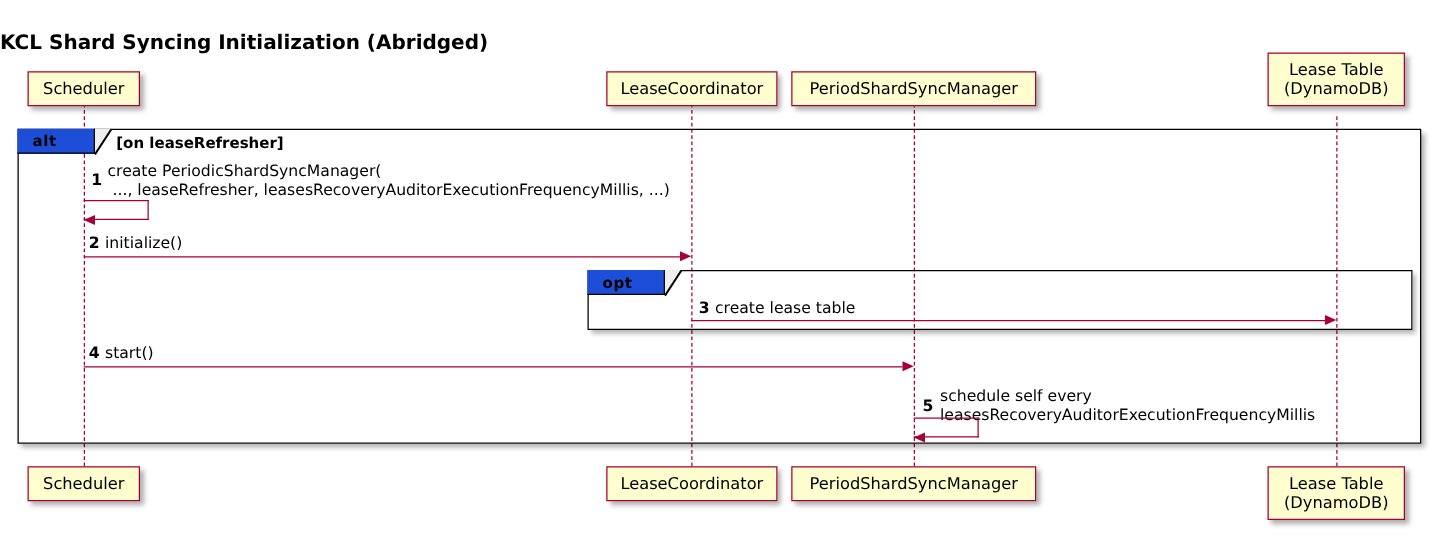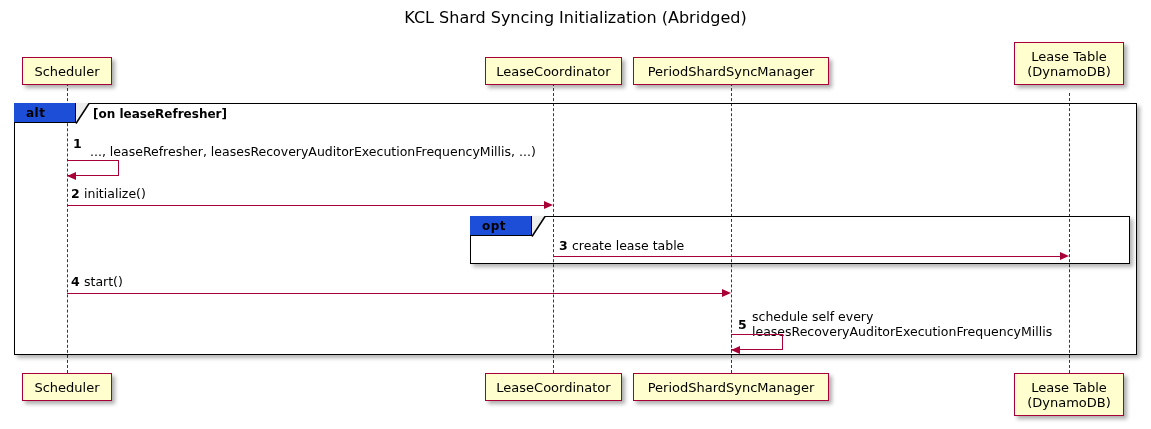--- a/index.html
+++ b/index.html
@@ -18,25 +18,24 @@
   #diagram {
     position: absolute;
     left: 0;
     top: 0;
     width: 1151px;
     height: 429px;
   }
   .title {
     position: absolute;
     left: 0;
-    top: 8px;
+    top: 24px;
     width: 1151px;
-    text-align: center;
     font-size: 16px;
-    font-weight: normal;
+    font-weight: bold;
     color: #000000;
     letter-spacing: 0px;
   }
   
   .participant {
     position: absolute;
     background: #FEFECE;
     border: 1.5px solid #A80036;
     box-shadow: 3px 3px 4px rgba(0,0,0,0.32);
     box-sizing: border-box;
@@ -145,20 +144,21 @@
   <div class="frame-tab" style="left:14px; top:103px; width:62px; height:20px;">
     <span>alt</span>
   </div>
   <div class="frame-tab-corner" style="left:76px; top:103px; border-top:20px solid #EEEEEE; border-right:13px solid transparent;"></div>
   <svg style="position:absolute; left:74px; top:102px; width:18px; height:24px;">
     <line x1="2" y1="21.5" x2="15" y2="1.5" stroke="#000000" stroke-width="1.5"></line>
   </svg>
   <div class="frame-cond" style="left:93px; top:107px;">[on leaseRefresher]</div>
 
   <div class="msg-num" style="left:73px; top:136px;">1</div>
+  <div class="msg-label" style="left:86px; top:129px;">create PeriodicShardSyncManager(</div>
   <div class="msg-label" style="left:90px; top:144px;">..., leaseRefresher, leasesRecoveryAuditorExecutionFrequencyMillis, ...)</div>
   <div class="self-loop" style="left:67px; top:160px; width:52px; height:16px;"></div>
   <div class="msg-arrow left" style="left:67px; top:171.5px;"></div>
 
   <div class="msg-num" style="left:71px; top:186px;">2</div>
   <div class="msg-label" style="left:84px; top:186px;">initialize()</div>
   <div class="msg-line" style="left:67px; top:205px; width:477px;"></div>
   <div class="msg-arrow right" style="left:544px; top:200.5px;"></div>
 
   <div class="frame" style="left:470px; top:216px; width:660px; height:48px;"></div>

